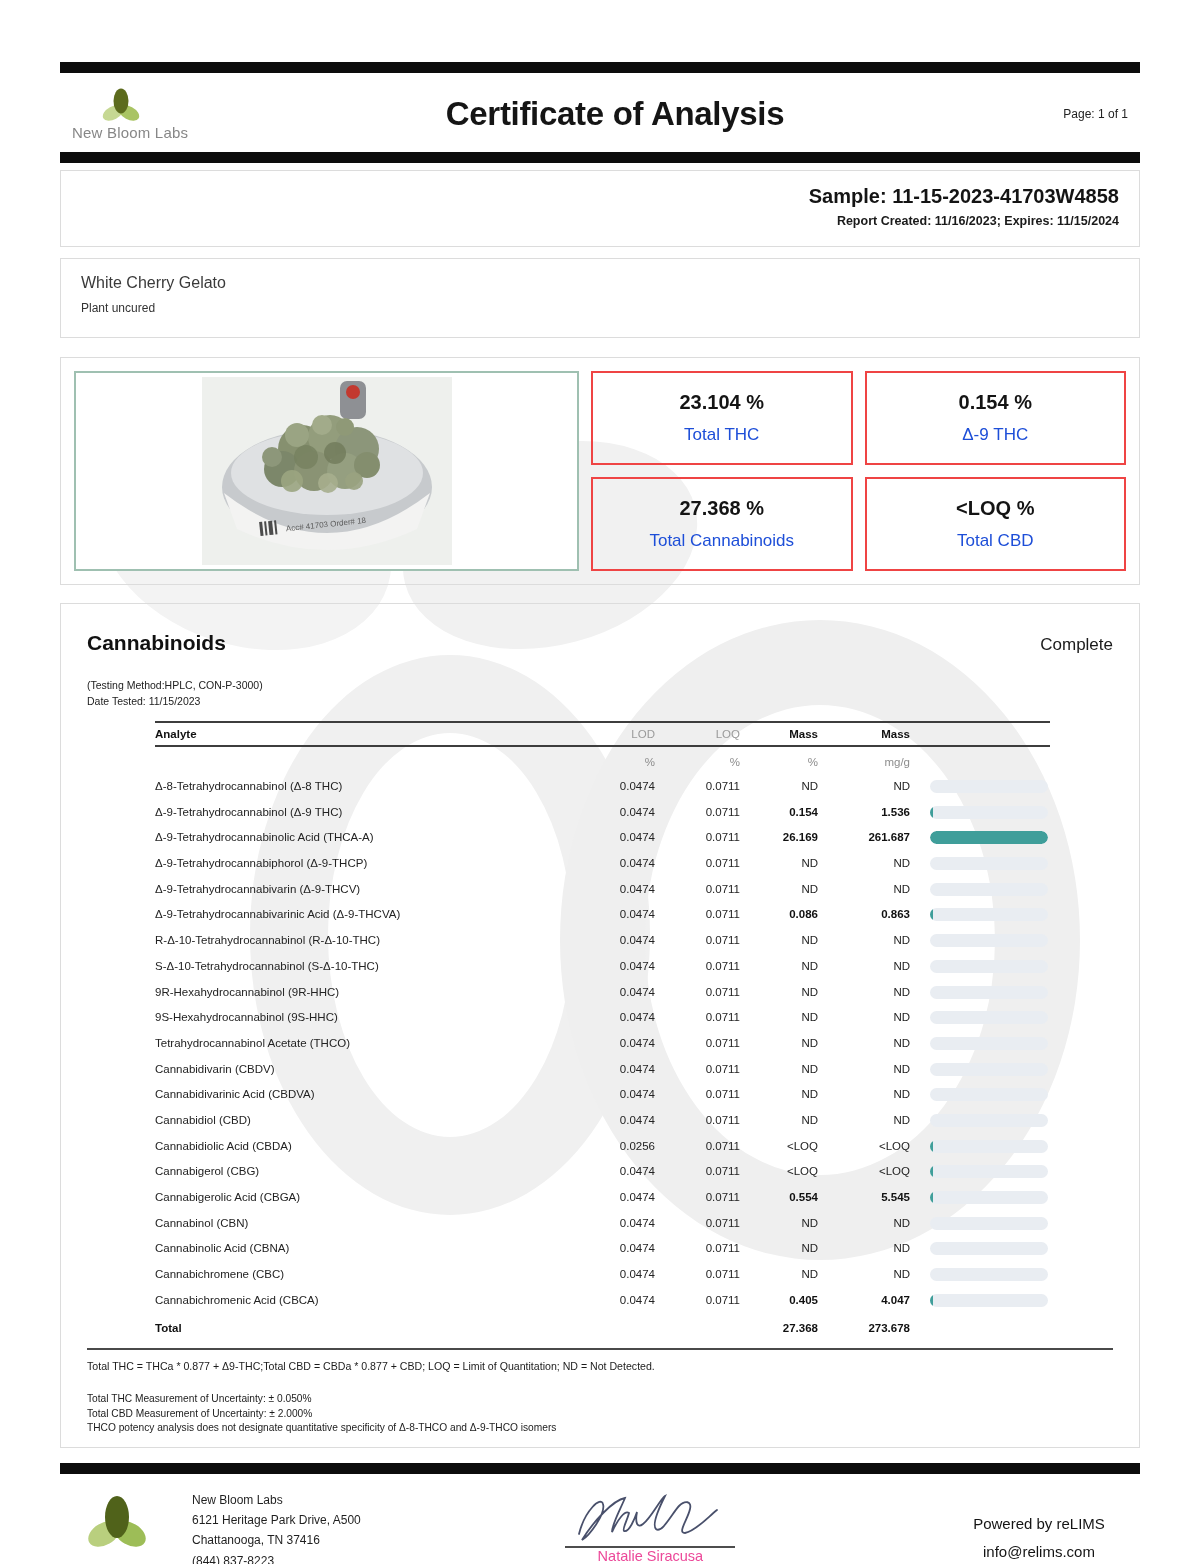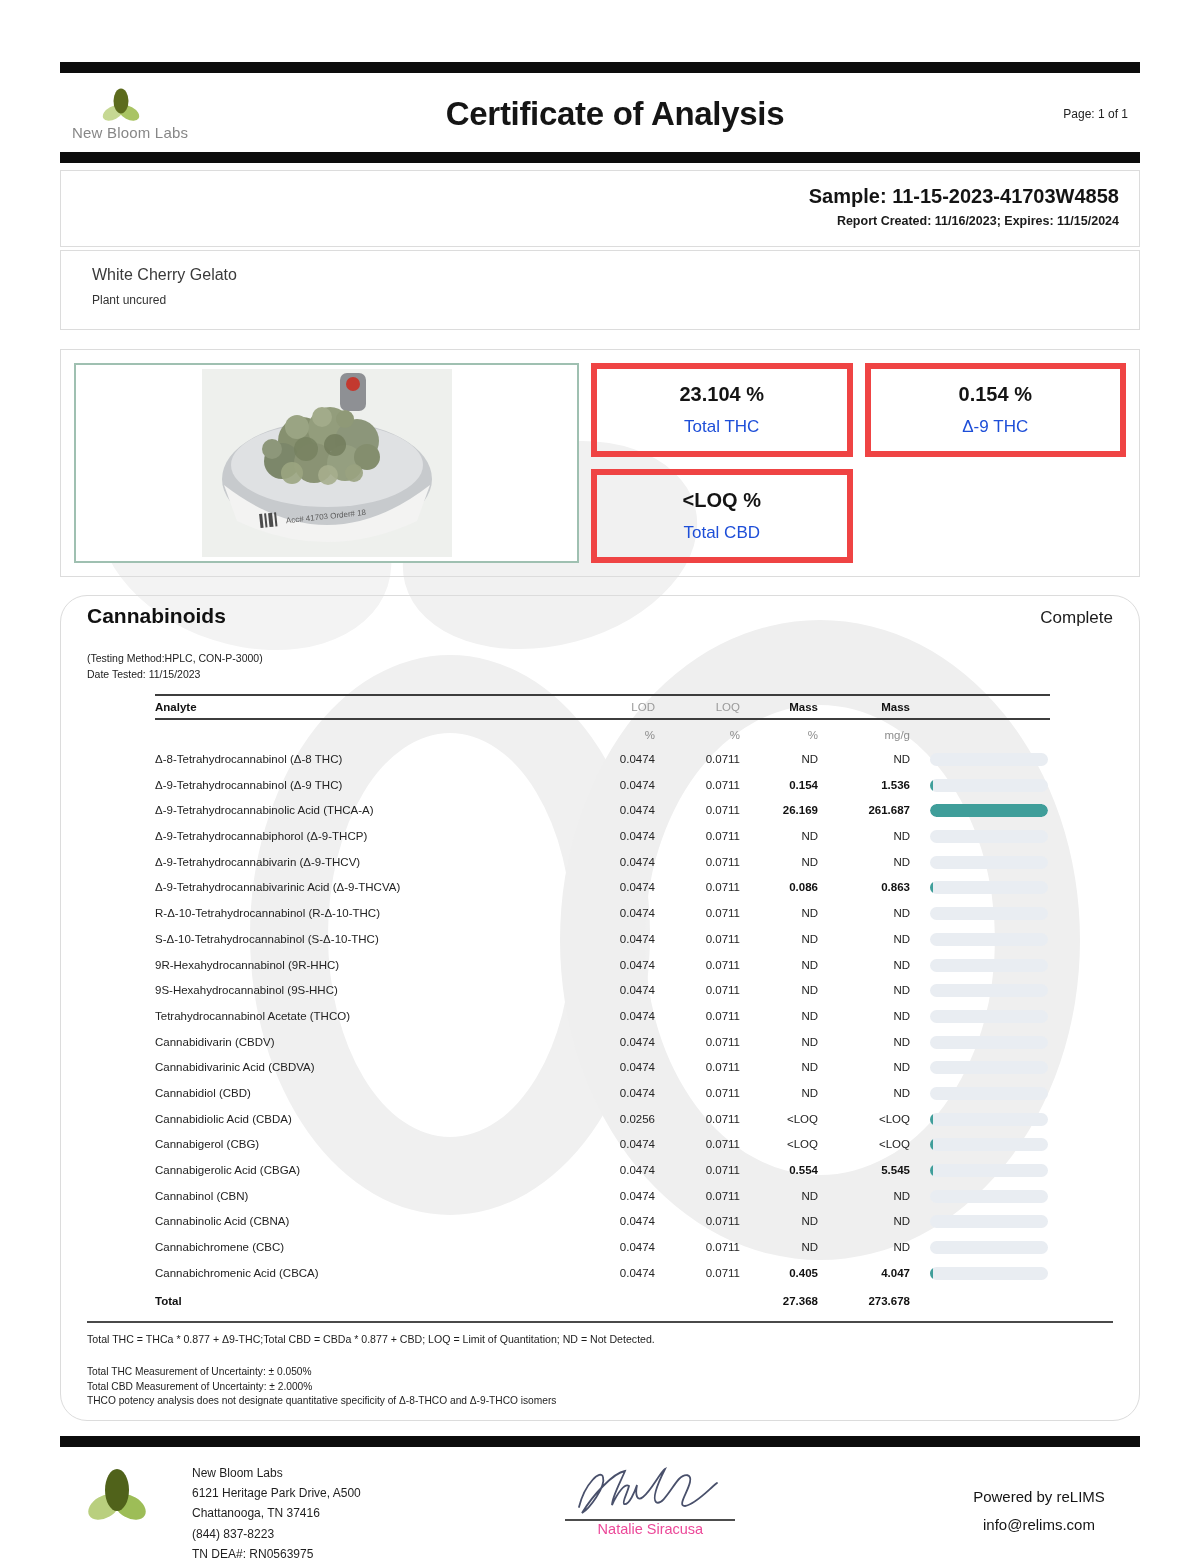--- a/index.html
+++ b/index.html
@@ -23,34 +23,34 @@
   .brand svg { margin-left:28px; }
   .brand-name { font-size:15px; color:#878787; margin-top:2px; letter-spacing:.2px; }
   .doc-title { flex:1; text-align:center; font-size:33px; font-weight:700; color:#151515; letter-spacing:-.3px; }
   .page-label { width:130px; text-align:right; font-size:12px; color:#222; }
 
   
   .panel { border:1px solid #dcdcdc; background:transparent; }
   .panel-sample { margin-top:7px; padding:14px 20px 18px; text-align:right; }
   .sample-id { font-size:20px; font-weight:700; color:#141414; }
   .sample-line { font-size:12.5px; font-weight:700; color:#1a1a1a; margin-top:6px; }
-  .panel-product { margin-top:3px; padding:15px 31px 22px; }
+  .panel-product { margin-top:11px; padding:15px 20px 22px; }
   .prod-name { font-size:16px; color:#3a3a3a; }
   .prod-type { font-size:12px; color:#333; margin-top:9px; }
 
   
   .panel-summary { margin-top:19px; padding:13px; display:flex; gap:12px; }
   .photo-box { width:505px; height:200px; border:2px solid #9fc0b1; background:#fff; display:flex; align-items:center; justify-content:center; }
   .sum-grid { flex:1; display:grid; grid-template-columns:1fr 1fr; grid-template-rows:1fr 1fr; gap:12px; }
-  .sum-box { border:6px solid #ef4444; display:flex; flex-direction:column; align-items:center; justify-content:center; gap:11px; }
+  .sum-box { border:2px solid #ef4444; display:flex; flex-direction:column; align-items:center; justify-content:center; gap:11px; }
   .sum-val { font-size:20px; font-weight:700; color:#141414; }
   .sum-lab { font-size:17px; color:#1d4ed8; }
 
   
-  .panel-cann { margin-top:18px; padding:8px 26px 12px;border-radius:27px; }
+  .panel-cann { margin-top:18px; padding:27px 26px 12px; }
   .cann-head { display:flex; justify-content:space-between; align-items:baseline; }
   .cann-title { font-size:21px; font-weight:700; color:#111; }
   .cann-status { font-size:17px; color:#1b1b1b; }
   .cann-method { font-size:10.5px; color:#222; margin-top:24px; }
   .cann-date { font-size:10.5px; color:#222; margin-top:4px; }
 
   .tbl { margin:14px 0 0 68px; width:895px; font-size:11.5px; }
   .trow { display:flex; align-items:flex-start; }
   .c-analyte { flex:1; text-align:left; padding-right:8px; }
   .c-lod { width:80px; text-align:right; }
@@ -163,20 +163,24 @@
       <div class="sum-grid">
         <div class="sum-box">
           <div class="sum-val">23.104 %</div>
           <div class="sum-lab">Total THC</div>
         </div>
         <div class="sum-box">
           <div class="sum-val">0.154 %</div>
           <div class="sum-lab">Δ-9 THC</div>
         </div>
         <div class="sum-box">
+          <div class="sum-val">27.368 %</div>
+          <div class="sum-lab">Total Cannabinoids</div>
+        </div>
+        <div class="sum-box">
           <div class="sum-val">&lt;LOQ %</div>
           <div class="sum-lab">Total CBD</div>
         </div>
       </div>
     </div>
 
     <div class="panel panel-cann">
       <div class="cann-head">
         <div class="cann-title">Cannabinoids</div>
         <div class="cann-status">Complete</div>

